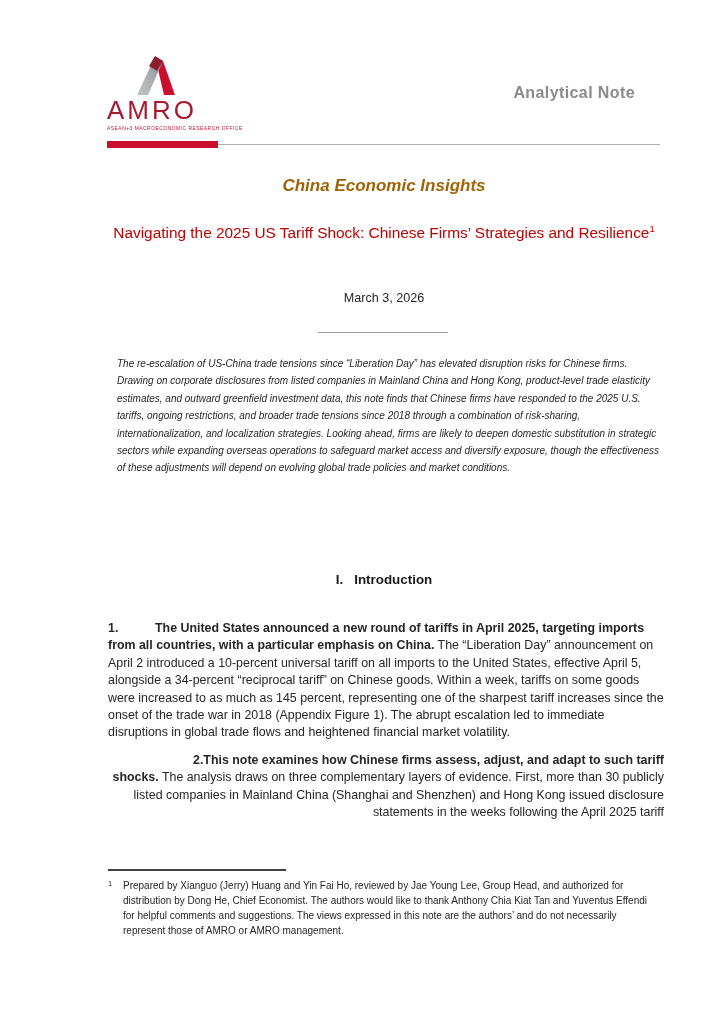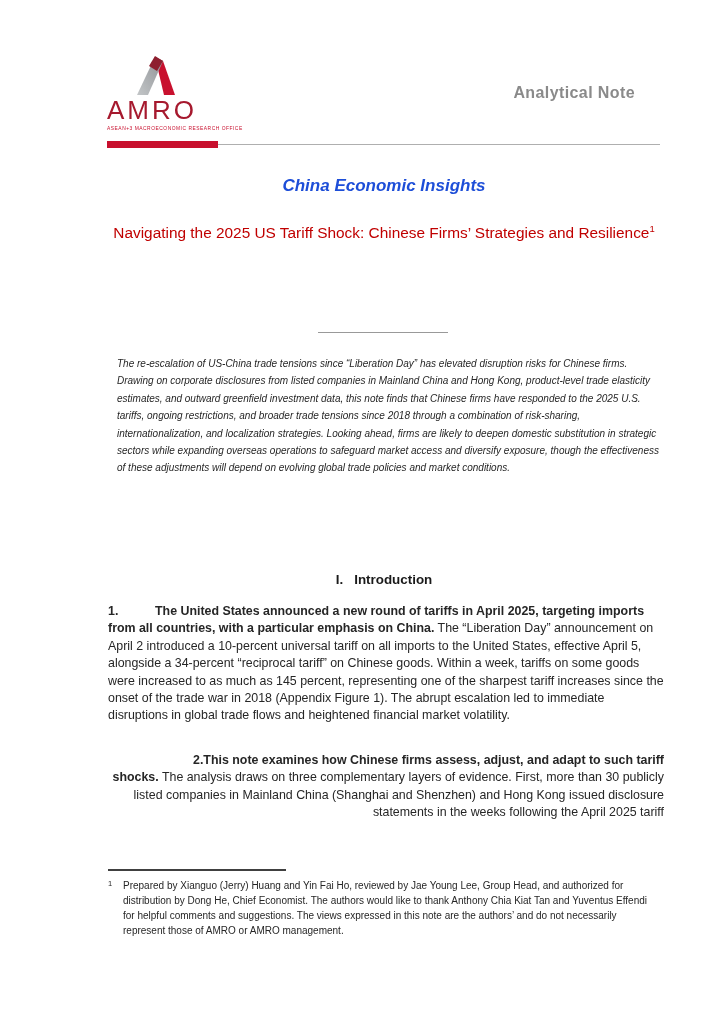--- a/index.html
+++ b/index.html
@@ -76,21 +76,21 @@
 
   
   .content-col { position: absolute; left: 107px; right: 63px; }
 
   .series-title {
     top: 176px;
     text-align: center;
     font-size: 17px;
     font-weight: bold;
     font-style: italic;
-    color: #1d4ed8;
+    color: #a16207;
   }
 
   .main-title {
     top: 218px;
     text-align: center;
     color: #C00000;
     font-weight: normal;
     font-size: 15.4px;
     line-height: 22px;
   }
@@ -138,21 +138,21 @@
   
   .num-para {
     position: absolute;
     left: 108px;
     width: 556px;
     font-size: 12.4px;
     line-height: 17.4px;
     color: #262626;
     text-align: left;
   }
-  .num-para.p1 { top: 603px; }
+  .num-para.p1 { top: 620px; }
   .num-para.p2 { top: 752px; text-align: right; }
   .num-para .para-num {
     display: inline-block;
     width: 47px;
     font-weight: bold;
   }
   .num-para .lead { font-weight: bold; }
 
   
   .footnote-block {
@@ -212,20 +212,21 @@
   </div>
 
   <div class="content-col series-title">China Economic Insights</div>
 
   <div class="content-col main-title">
     <div class="inner">
       <span>Navigating the 2025 US Tariff Shock: Chinese Firms’ Strategies and Resilience</span><sup>1</sup>
     </div>
   </div>
 
+  <div class="content-col date-line">March 3, 2026</div>
 
   <div class="short-rule"></div>
 
   <div class="abstract">The re-escalation of US-China trade tensions since “Liberation Day” has elevated disruption risks for Chinese firms. Drawing on corporate disclosures from listed companies in Mainland China and Hong Kong, product-level trade elasticity estimates, and outward greenfield investment data, this note finds that Chinese firms have responded to the 2025 U.S. tariffs, ongoing restrictions, and broader trade tensions since 2018 through a combination of risk-sharing, internationalization, and localization strategies. Looking ahead, firms are likely to deepen domestic substitution in strategic sectors while expanding overseas operations to safeguard market access and diversify exposure, though the effectiveness of these adjustments will depend on evolving global trade policies and market conditions.</div>
 
   <div class="content-col section-heading">
     <span class="sec-num">I.</span><span>Introduction</span>
   </div>
 
   <div class="num-para p1">

